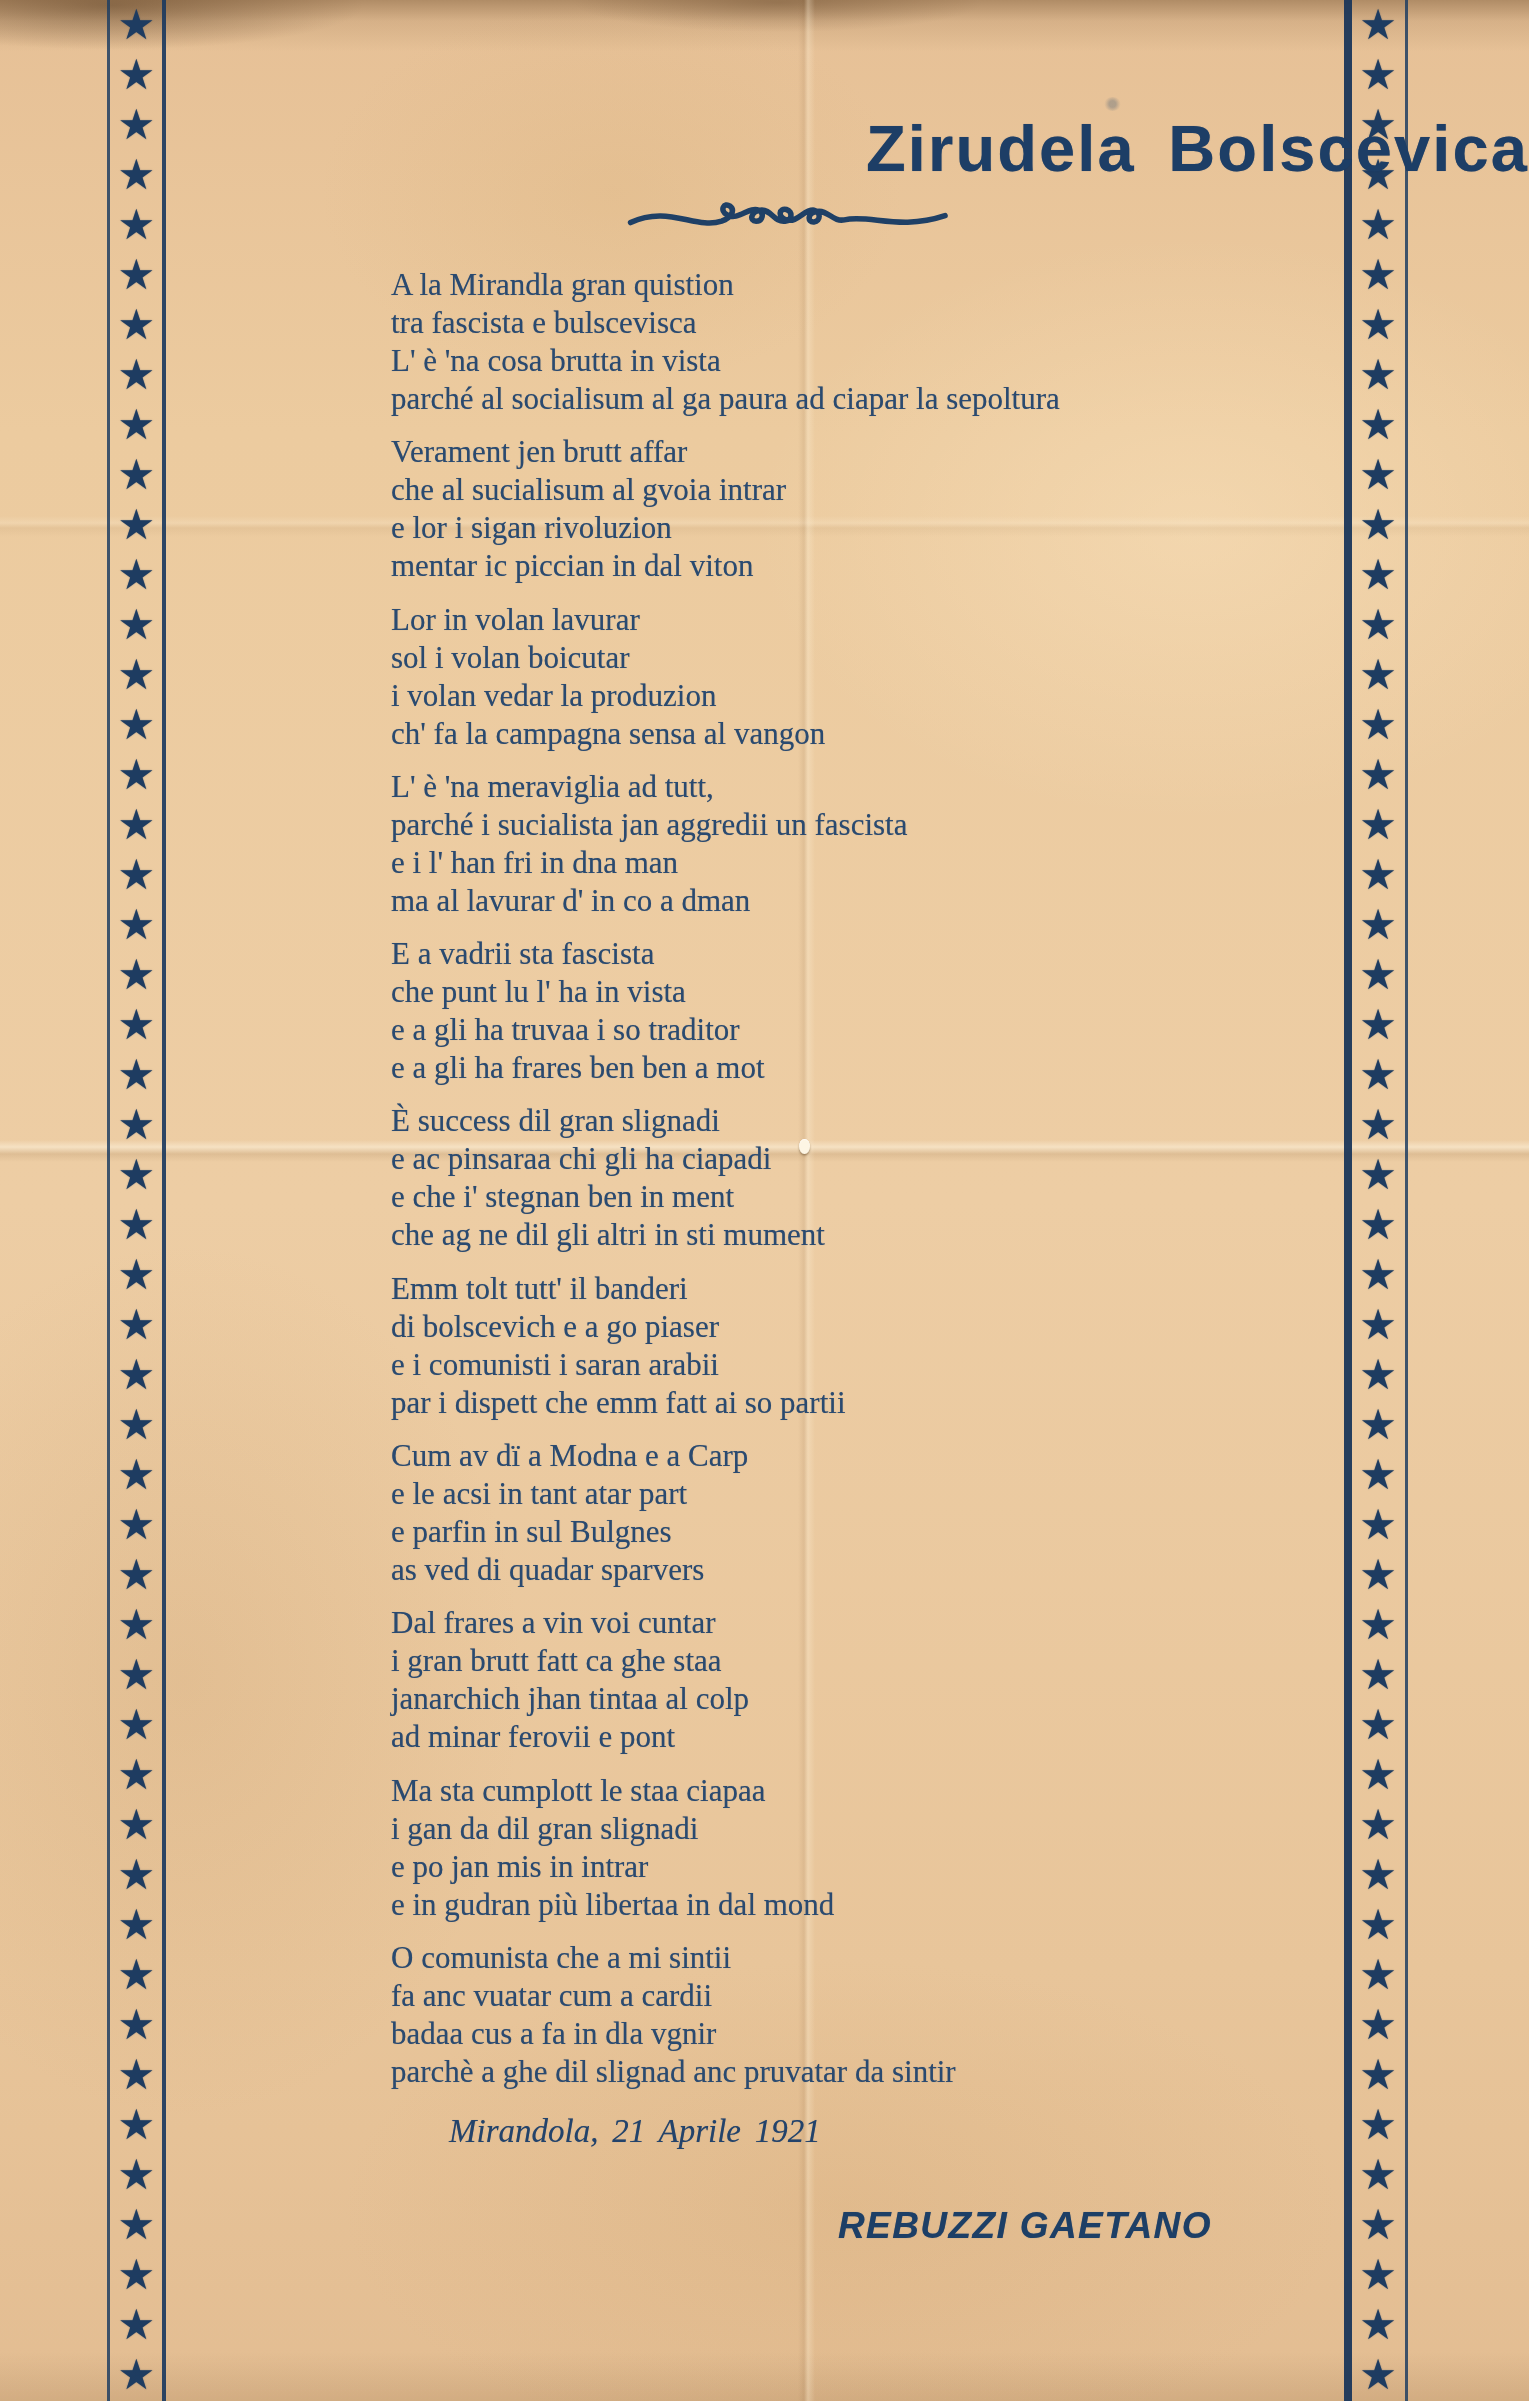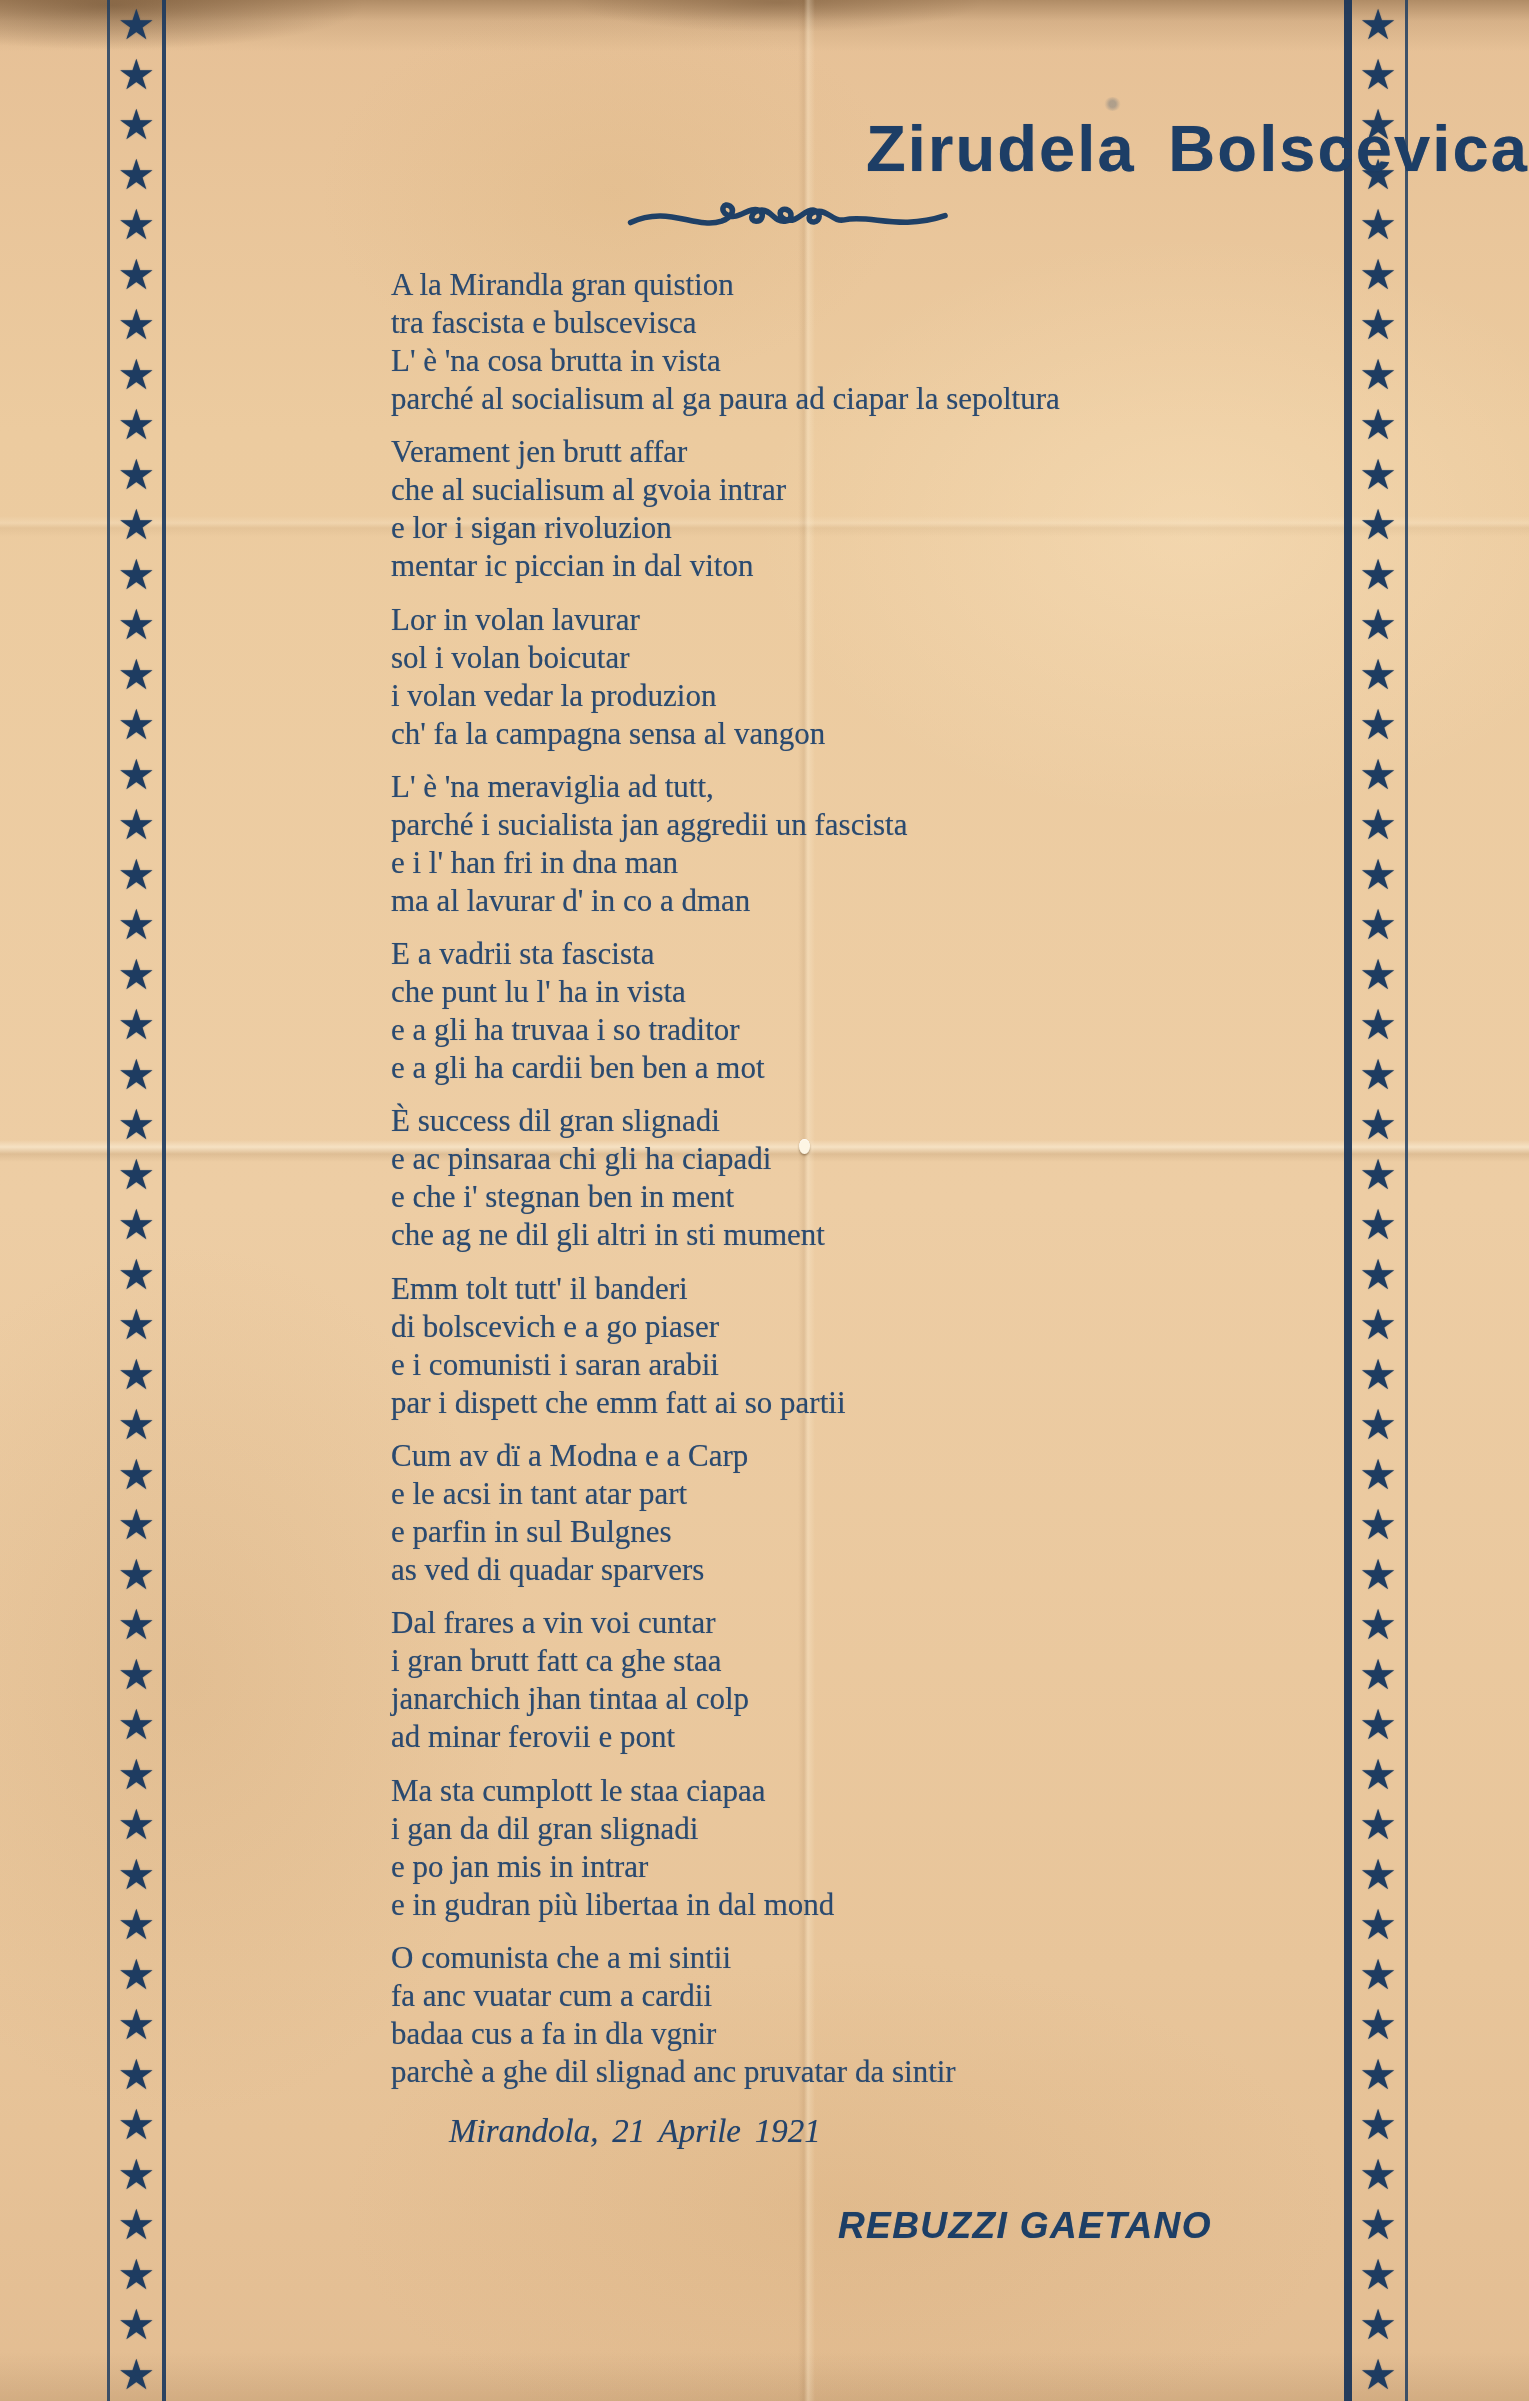--- a/index.html
+++ b/index.html
@@ -239,21 +239,21 @@
   <div class="stanza">
     <div class="pline">L' è 'na meraviglia ad tutt,</div>
     <div class="pline">parché i sucialista jan aggredii un fascista</div>
     <div class="pline">e i l' han fri in dna man</div>
     <div class="pline">ma al lavurar d' in co a dman</div>
   </div>
   <div class="stanza">
     <div class="pline">E a vadrii sta fascista</div>
     <div class="pline">che punt lu l' ha in vista</div>
     <div class="pline">e a gli ha truvaa i so traditor</div>
-    <div class="pline">e a gli ha cardii ben ben a mot</div>
+    <div class="pline">e a gli ha frares ben ben a mot</div>
   </div>
   <div class="stanza">
     <div class="pline">È success dil gran slignadi</div>
     <div class="pline">e ac pinsaraa chi gli ha ciapadi</div>
     <div class="pline">e che  i' stegnan ben in ment</div>
     <div class="pline">che ag ne dil gli altri in sti mument</div>
   </div>
   <div class="stanza">
     <div class="pline">Emm tolt tutt' il banderi</div>
     <div class="pline">di bolscevich e a go piaser</div>

